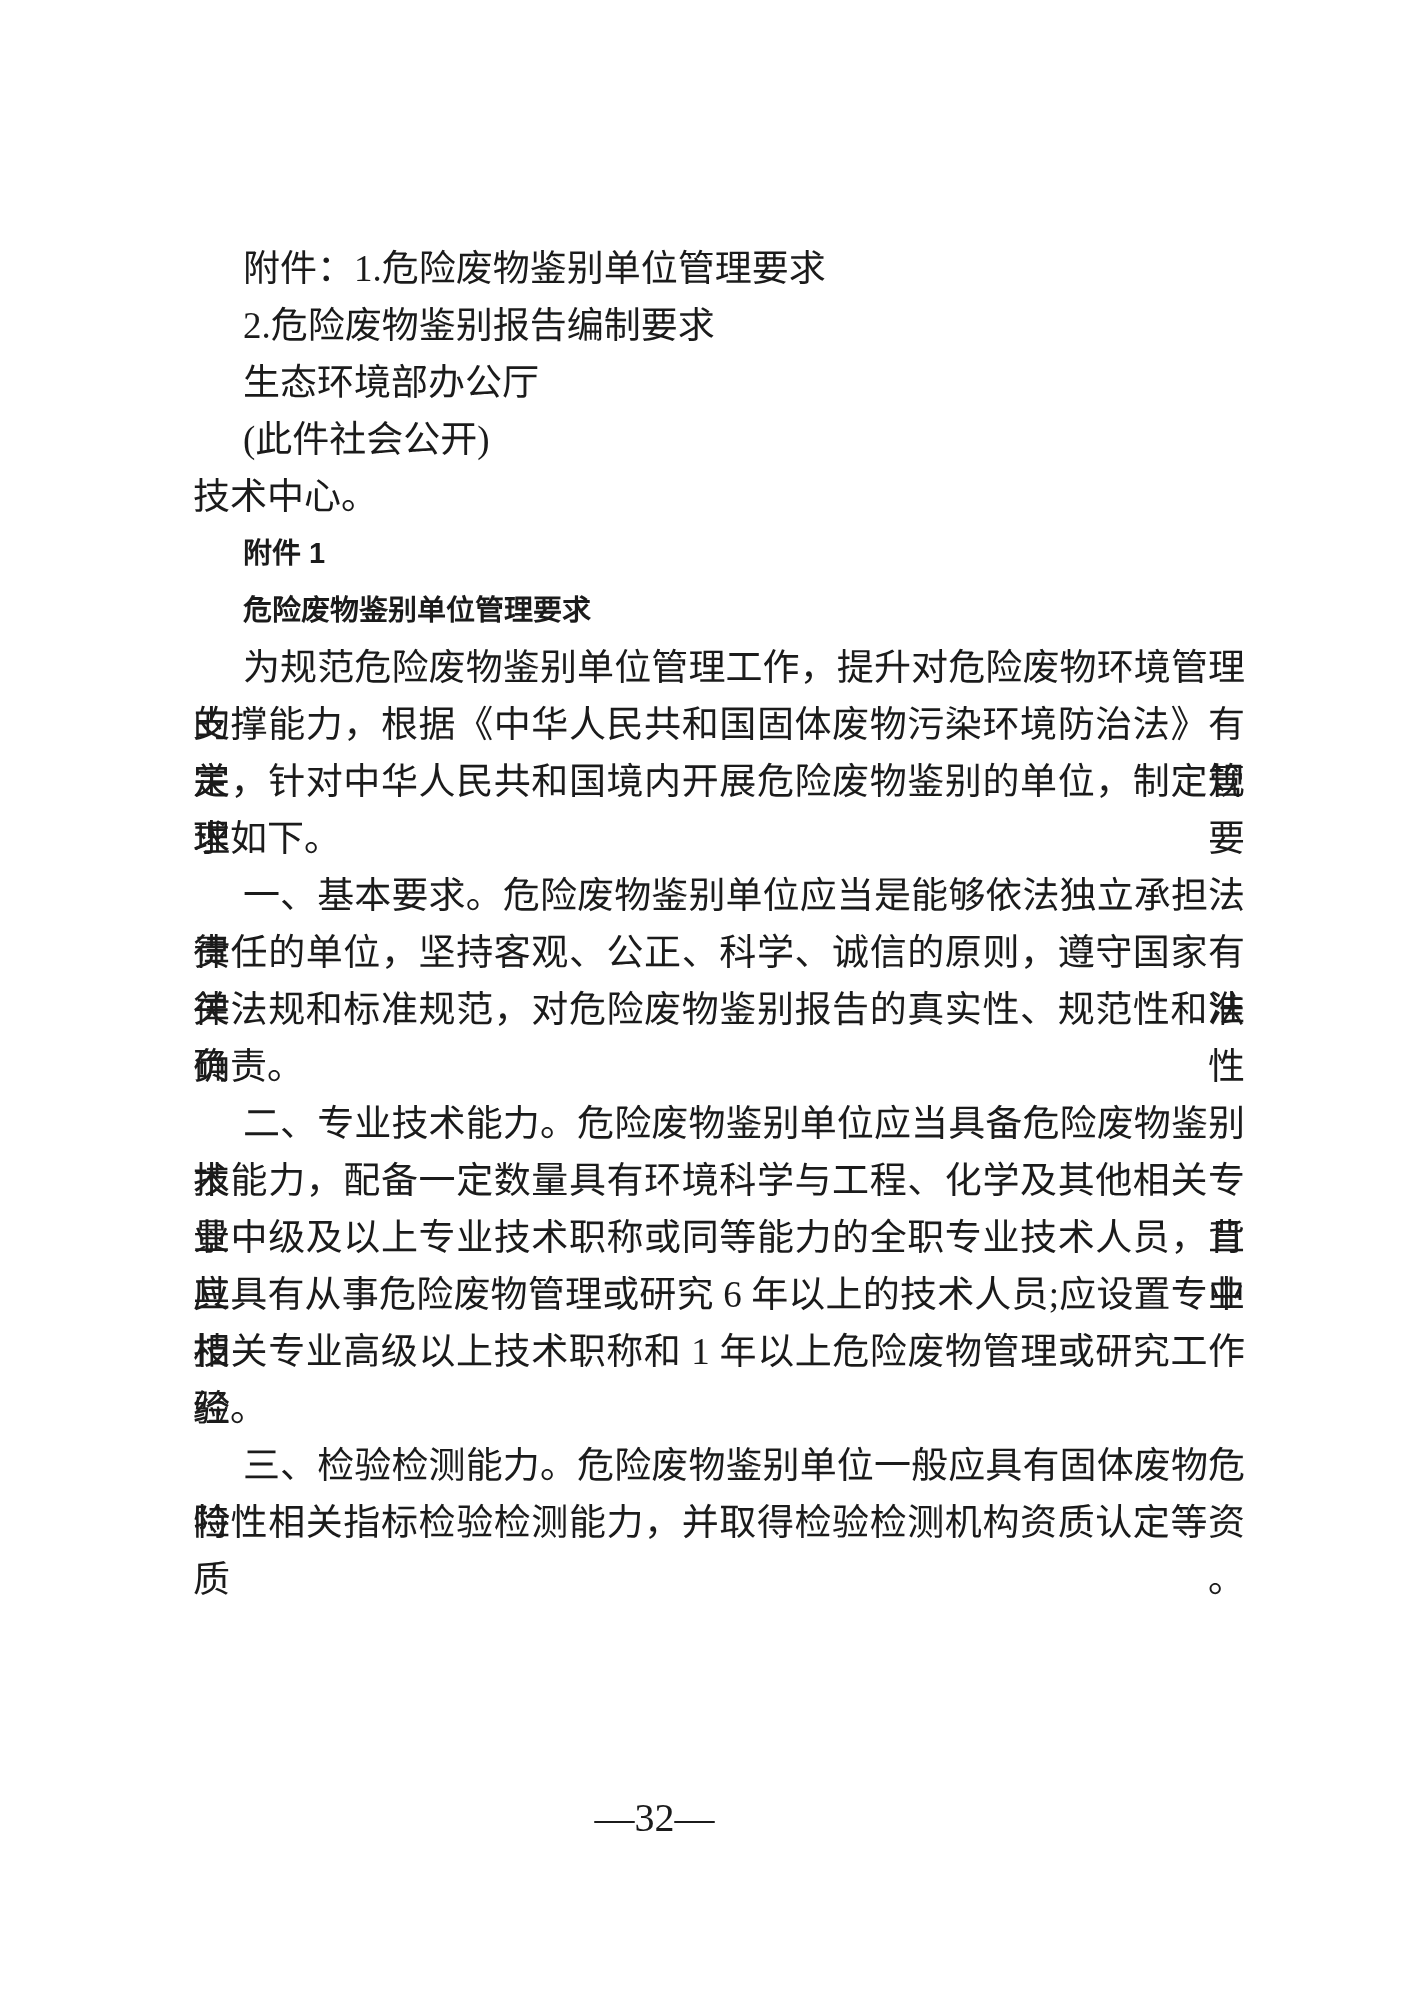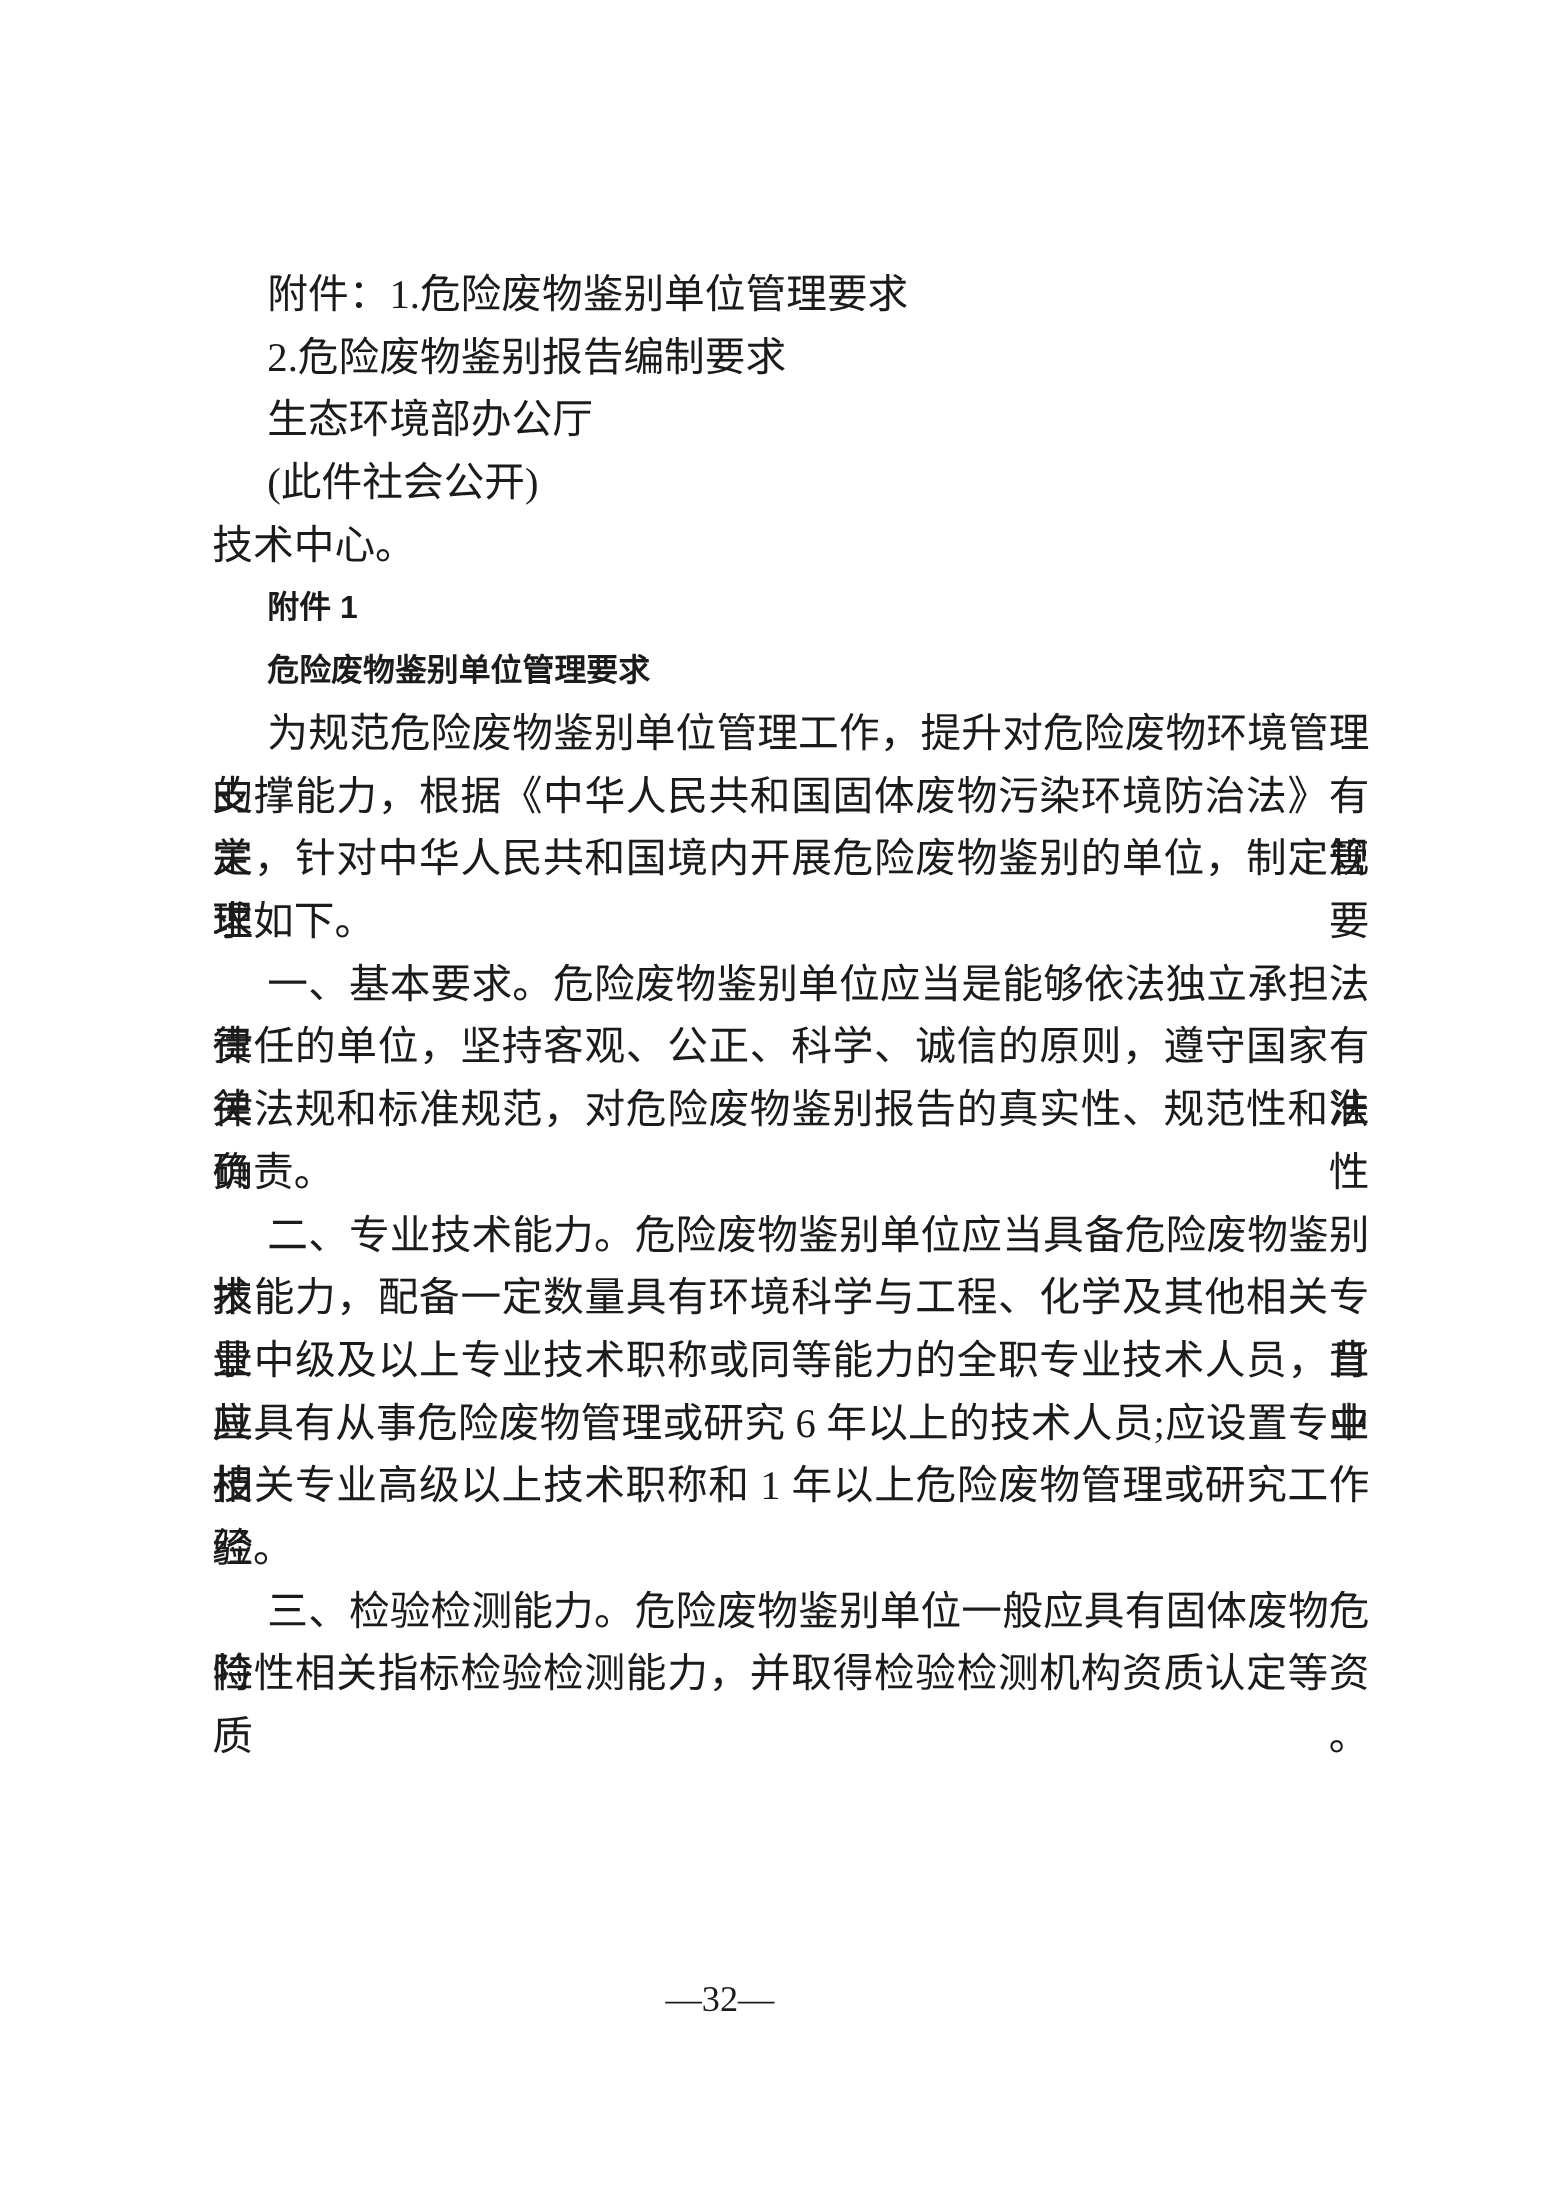--- a/index.html
+++ b/index.html
@@ -44,21 +44,21 @@
     font-family: "Liberation Sans", "DejaVu Sans", sans-serif;
     font-weight: 700;
     font-size: 29px;
   }
   .footer {
     position: absolute;
     left: 0;
     right: 0;
     top: 1798px;
     text-align: center;
-    font-size: 33px;
+    font-size: 40px;
     line-height: 40px;
     color: #1b1b1b;
     padding-left: 8px;
   }
 </style>
 </head>
 <body>
 
 <div class="page">
   <div class="doc">

